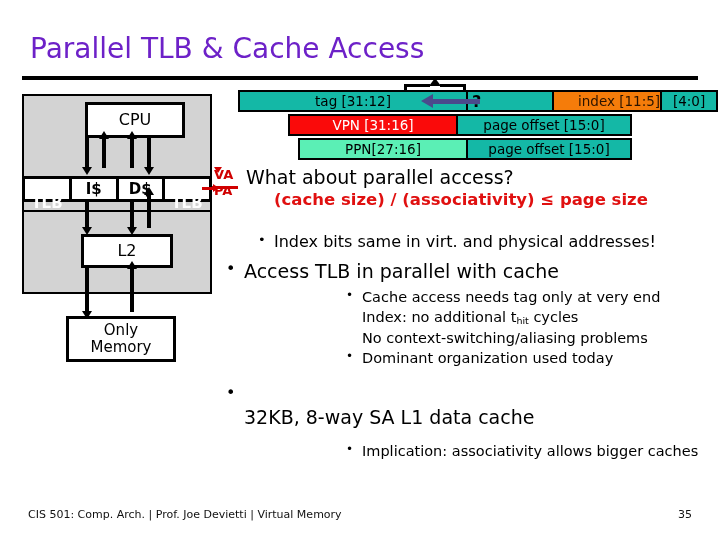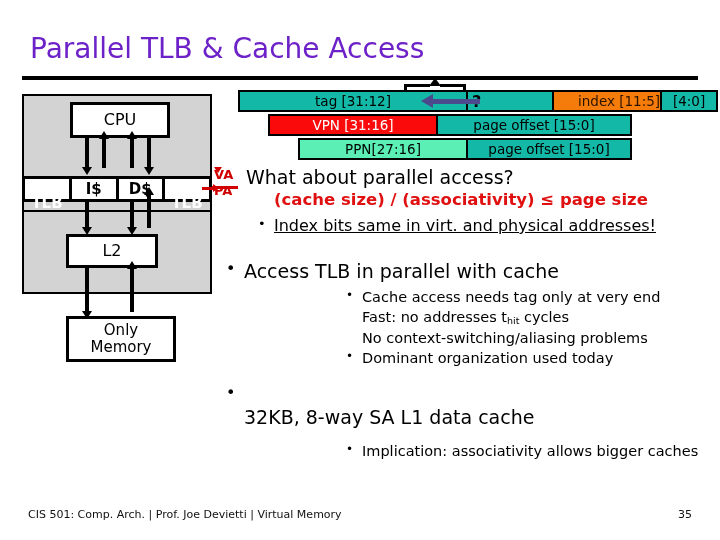--- a/index.html
+++ b/index.html
@@ -23,21 +23,21 @@
 
   
   #diagram{position:absolute;left:22px;top:94px;width:190px;height:200px;}
   .gray{position:absolute;background:#D3D3D3;border:2px solid #000;box-sizing:border-box;}
   #chip-top{left:0px;top:0px;width:190px;height:118px;}
   #chip-bot{left:0px;top:118px;width:190px;height:82px;border-top:none;}
 
   .wbox{
     position:absolute;background:#fff;border:3px solid #000;box-sizing:border-box;
     display:flex;align-items:center;justify-content:center;
-    font-size:16px;color:#000;line-height:1.05;text-align:center;
+    font-size:16px;color:#000;line-height:1.05;text-align:center;margin-left:15px;
   }
   #cpu-box{left:48px;top:8px;width:100px;height:36px;}
 
   
   #cache-row{position:absolute;left:0px;top:82px;width:190px;height:26px;
              border:3px solid #000;box-sizing:border-box;background:#fff;display:flex;}
   #cache-row > div{box-sizing:border-box;display:flex;align-items:center;justify-content:center;
                    font-size:15px;font-weight:bold;}
   .tlbcell{background:#E00000;color:#fff;width:44px;margin-top:24px;}
   .ccell{background:#fff;color:#000;flex:1;border-left:3px solid #000;border-right:3px solid #000;}
@@ -71,21 +71,21 @@
 
   
   #addr{position:absolute;left:238px;top:90px;width:394px;}
   .arow{display:flex;height:22px;margin-bottom:2px;}
   .cell{box-sizing:border-box;border:2px solid #000;display:flex;align-items:center;
         justify-content:center;font-size:13.5px;color:#000;background:#14b8a6;white-space:nowrap;}
   .c-tag{flex:0 0 230px;}
   .c-q{flex:0 0 86px;border-left:none;position:relative;justify-content:flex-start;padding-left:4px;font-weight:bold;font-size:16px;}
   .c-index{flex:0 0 108px;background:#F57C0A;color:#2b1400;border-left:none;padding-left:24px;}
   .c-low{flex:0 0 56px;border-left:none;}
-  .c-vpn{flex:0 0 170px;background:#FA0A0A;color:#fff;}
+  .c-vpn{flex:0 0 170px;background:#FA0A0A;color:#fff;margin-left:20px;}
   .c-po{flex:1;border-left:none;}
   .c-ppn{flex:0 0 170px;background:#5BEFB5;color:#000;}
   .spacer-s{flex:0 0 30px;}
   .spacer-m{flex:0 0 60px;}
 
   
   #brace{position:absolute;left:404px;top:78px;width:62px;height:12px;}
   #brace .bl{position:absolute;left:0;top:6px;width:26px;height:3px;background:#000;}
   #brace .br{position:absolute;right:0;top:6px;width:26px;height:3px;background:#000;}
   #brace .tip{position:absolute;left:50%;top:0px;transform:translateX(-50%);
@@ -108,21 +108,21 @@
   .lv2:before{content:"\2022";position:absolute;left:8px;top:0px;font-size:13px;}
   .lv3:before{content:"\2022";position:absolute;left:6px;top:0px;font-size:12px;}
   .plus:before{content:"+";position:absolute;left:3px;top:0px;font-size:15px;font-weight:normal;}
   .redbold{color:#E01010;font-weight:bold;font-size:16.5px;}
   .nb:before{content:none !important;}
   .indent-sub{padding-left:24px;}
   sub{font-size:9.5px;vertical-align:-2px;}
 
   #b-heading{position:absolute;left:18px;top:0px;font-size:19px;white-space:nowrap;}
   #b-only{position:absolute;left:22px;top:24px;width:460px;}
-  #b-idx{position:absolute;left:22px;top:50px;width:460px;text-decoration:underline;}
+  #b-idx{position:absolute;left:22px;top:66px;width:460px;}
   #b-access{position:absolute;left:-6px;top:94px;width:470px;font-size:19px;}
   #b-sub{position:absolute;left:112px;top:122px;width:400px;}
   #b-example{position:absolute;left:-6px;top:218px;width:470px;font-size:19px;}
   #b-impl{position:absolute;left:112px;top:276px;width:420px;}
 
   
   #footer{position:absolute;left:28px;top:508px;font-size:11px;color:#111;white-space:nowrap;}
   #pageno{position:absolute;right:28px;top:508px;font-size:11px;color:#111;}
 </style>
 </head>
@@ -235,21 +235,21 @@
     <div id="b-idx">
       <div class="lv2">Index bits same in virt. and physical addresses!</div>
     </div>
 
     <div id="b-access">
       <div class="bul1">Access TLB in parallel with cache</div>
     </div>
 
     <div id="b-sub">
       <div class="lv3">Cache access needs tag only at very end</div>
-      <div class="lv3 nb plus"><span>Fast: no addresses t</span><sub>hit</sub><span> cycles</span></div>
+      <div class="lv3 nb plus"><span>Index: no additional t</span><sub>hit</sub><span> cycles</span></div>
       <div class="lv3 nb plus">No context-switching/aliasing problems</div>
       <div class="lv3">Dominant organization used today</div>
     </div>
 
     <div id="b-example">
       <div class="bul1">
         <br>
         <span>32KB, 8-way SA L1 data cache</span>
       </div>
     </div>

